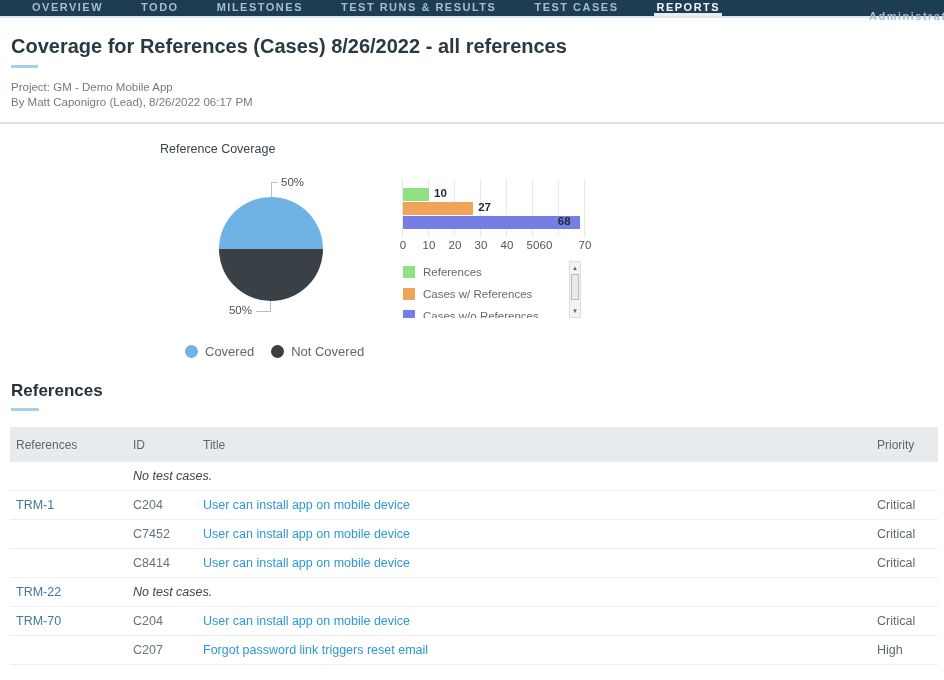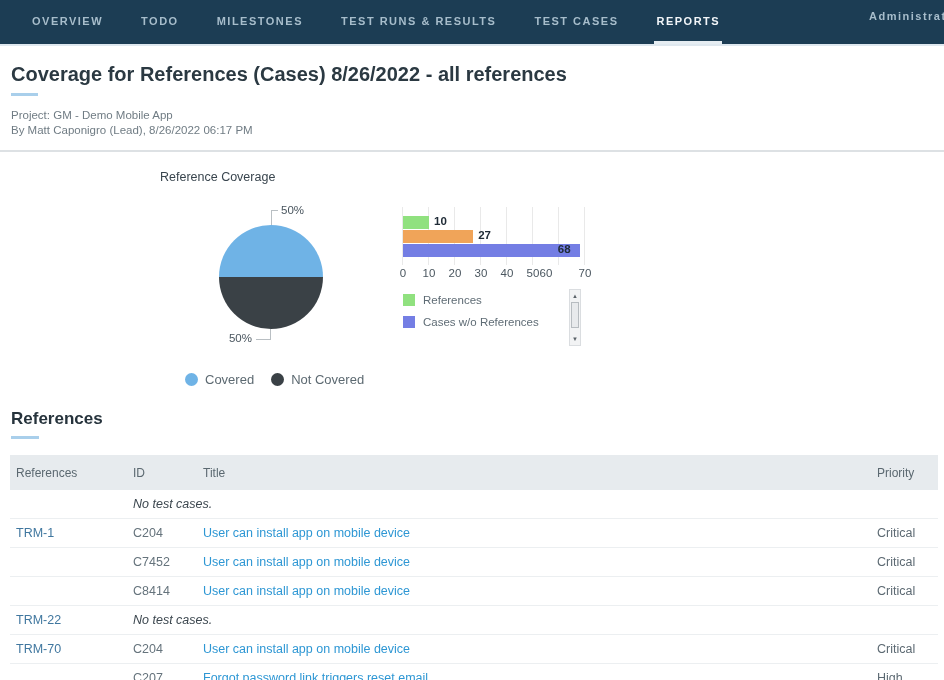--- a/index.html
+++ b/index.html
@@ -1,20 +1,20 @@
 <!DOCTYPE html>
 <html><head>
 <meta charset="utf-8">
 <style>
   * { margin:0; padding:0; box-sizing:border-box; }
   html,body { width:944px; height:680px; overflow:hidden; background:#fff;
     font-family:"Liberation Sans", sans-serif; color:#3c474f; }
 
   
-  .nav { position:relative; height:44px; background:#1c3d54; display:flex;
+  .nav { position:relative; height:16px; background:#1c3d54; display:flex;
          align-items:stretch; padding-left:30px; }
   .nav-tab { display:flex; align-items:center; padding:0 2px; margin-right:34px;
          font-size:11px; font-weight:bold; letter-spacing:1.5px; color:#a7bdcb;
          text-transform:uppercase; cursor:pointer; border-bottom:3px solid transparent; }
   .nav-tab.active { color:#f2f6f9; border-bottom-color:#e6edf2; }
   .nav-admin { position:absolute; left:869px; top:0; height:31px; display:flex;
          align-items:center; font-size:11px; font-weight:bold; letter-spacing:1.5px;
          color:#a7bdcb; white-space:nowrap; cursor:pointer; }
   .nav-strip { height:2px; background:#dfe8ef; }
 
@@ -155,20 +155,24 @@
     <span class="xtick" style="left: 131px;">50</span>
     <span class="xtick" style="left: 144px;">60</span>
     <span class="xtick" style="left: 183px;">70</span>
 
     <div class="bar-legend">
       <div class="bar-legend-item">
         <span class="legend-sq bar-sq-0" style="background: rgb(144, 225, 127);"></span>
         <span>References</span>
       </div>
       <div class="bar-legend-item">
+        <span class="legend-sq bar-sq-1" style="background: rgb(240, 164, 89);"></span>
+        <span>Cases w/ References</span>
+      </div>
+      <div class="bar-legend-item">
         <span class="legend-sq bar-sq-2" style="background: rgb(116, 126, 228);"></span>
         <span>Cases w/o References</span>
       </div>
       <div class="scrollbar">
         <span class="scroll-arrow" style="top:1px">▲</span>
         <span class="scroll-thumb"></span>
         <span class="scroll-arrow" style="bottom:1px">▼</span>
       </div>
     </div>
   </div>

